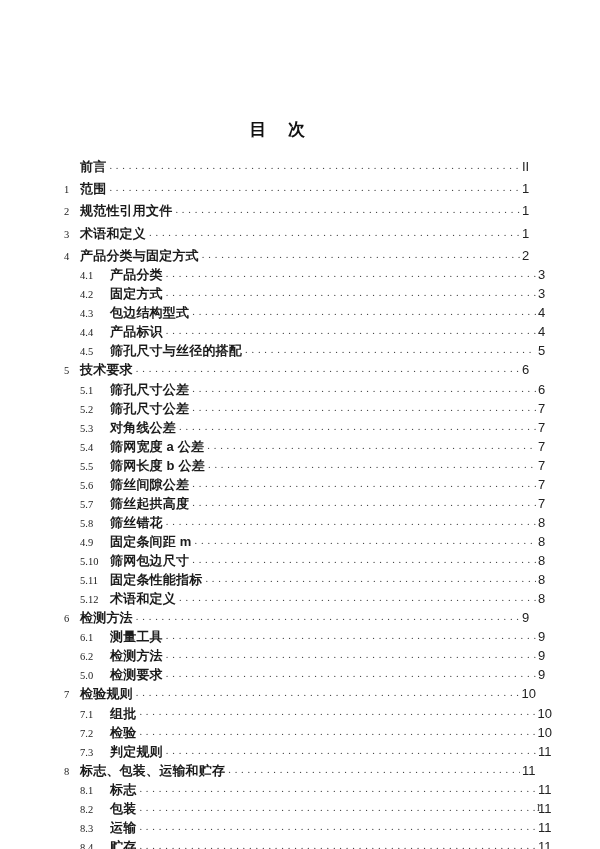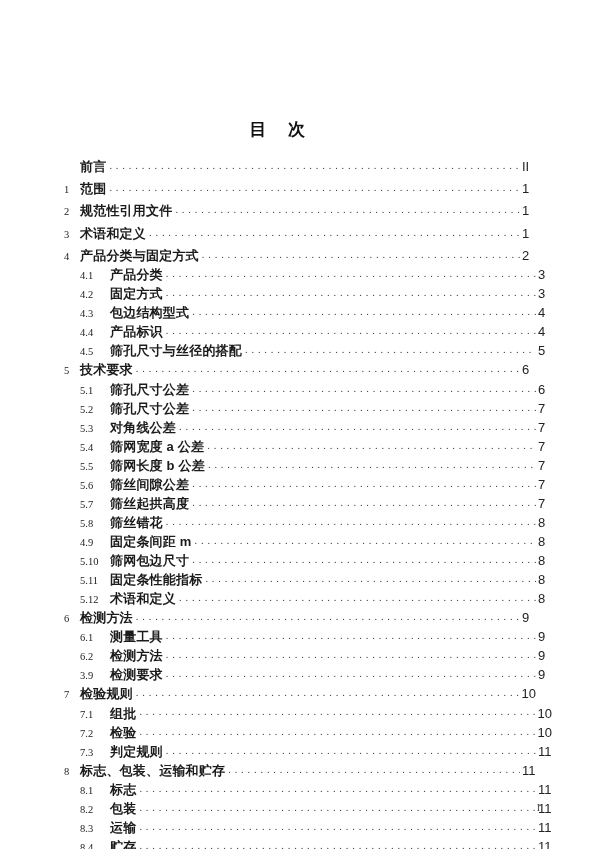--- a/index.html
+++ b/index.html
@@ -274,21 +274,21 @@
         <span class="ent-leader"></span>
         <span class="ent-page">9</span>
       </div>
       <div class="toc-entry lvl2">
         <span class="ent-num">6.2</span>
         <span class="ent-label">检测方法</span>
         <span class="ent-leader"></span>
         <span class="ent-page">9</span>
       </div>
       <div class="toc-entry lvl2">
-        <span class="ent-num">3.9</span>
+        <span class="ent-num">5.0</span>
         <span class="ent-label">检测要求</span>
         <span class="ent-leader"></span>
         <span class="ent-page">9</span>
       </div>
       <div class="toc-entry lvl1 tight">
         <span class="ent-num">7</span>
         <span class="ent-label">检验规则</span>
         <span class="ent-leader"></span>
         <span class="ent-page">10</span>
       </div>

